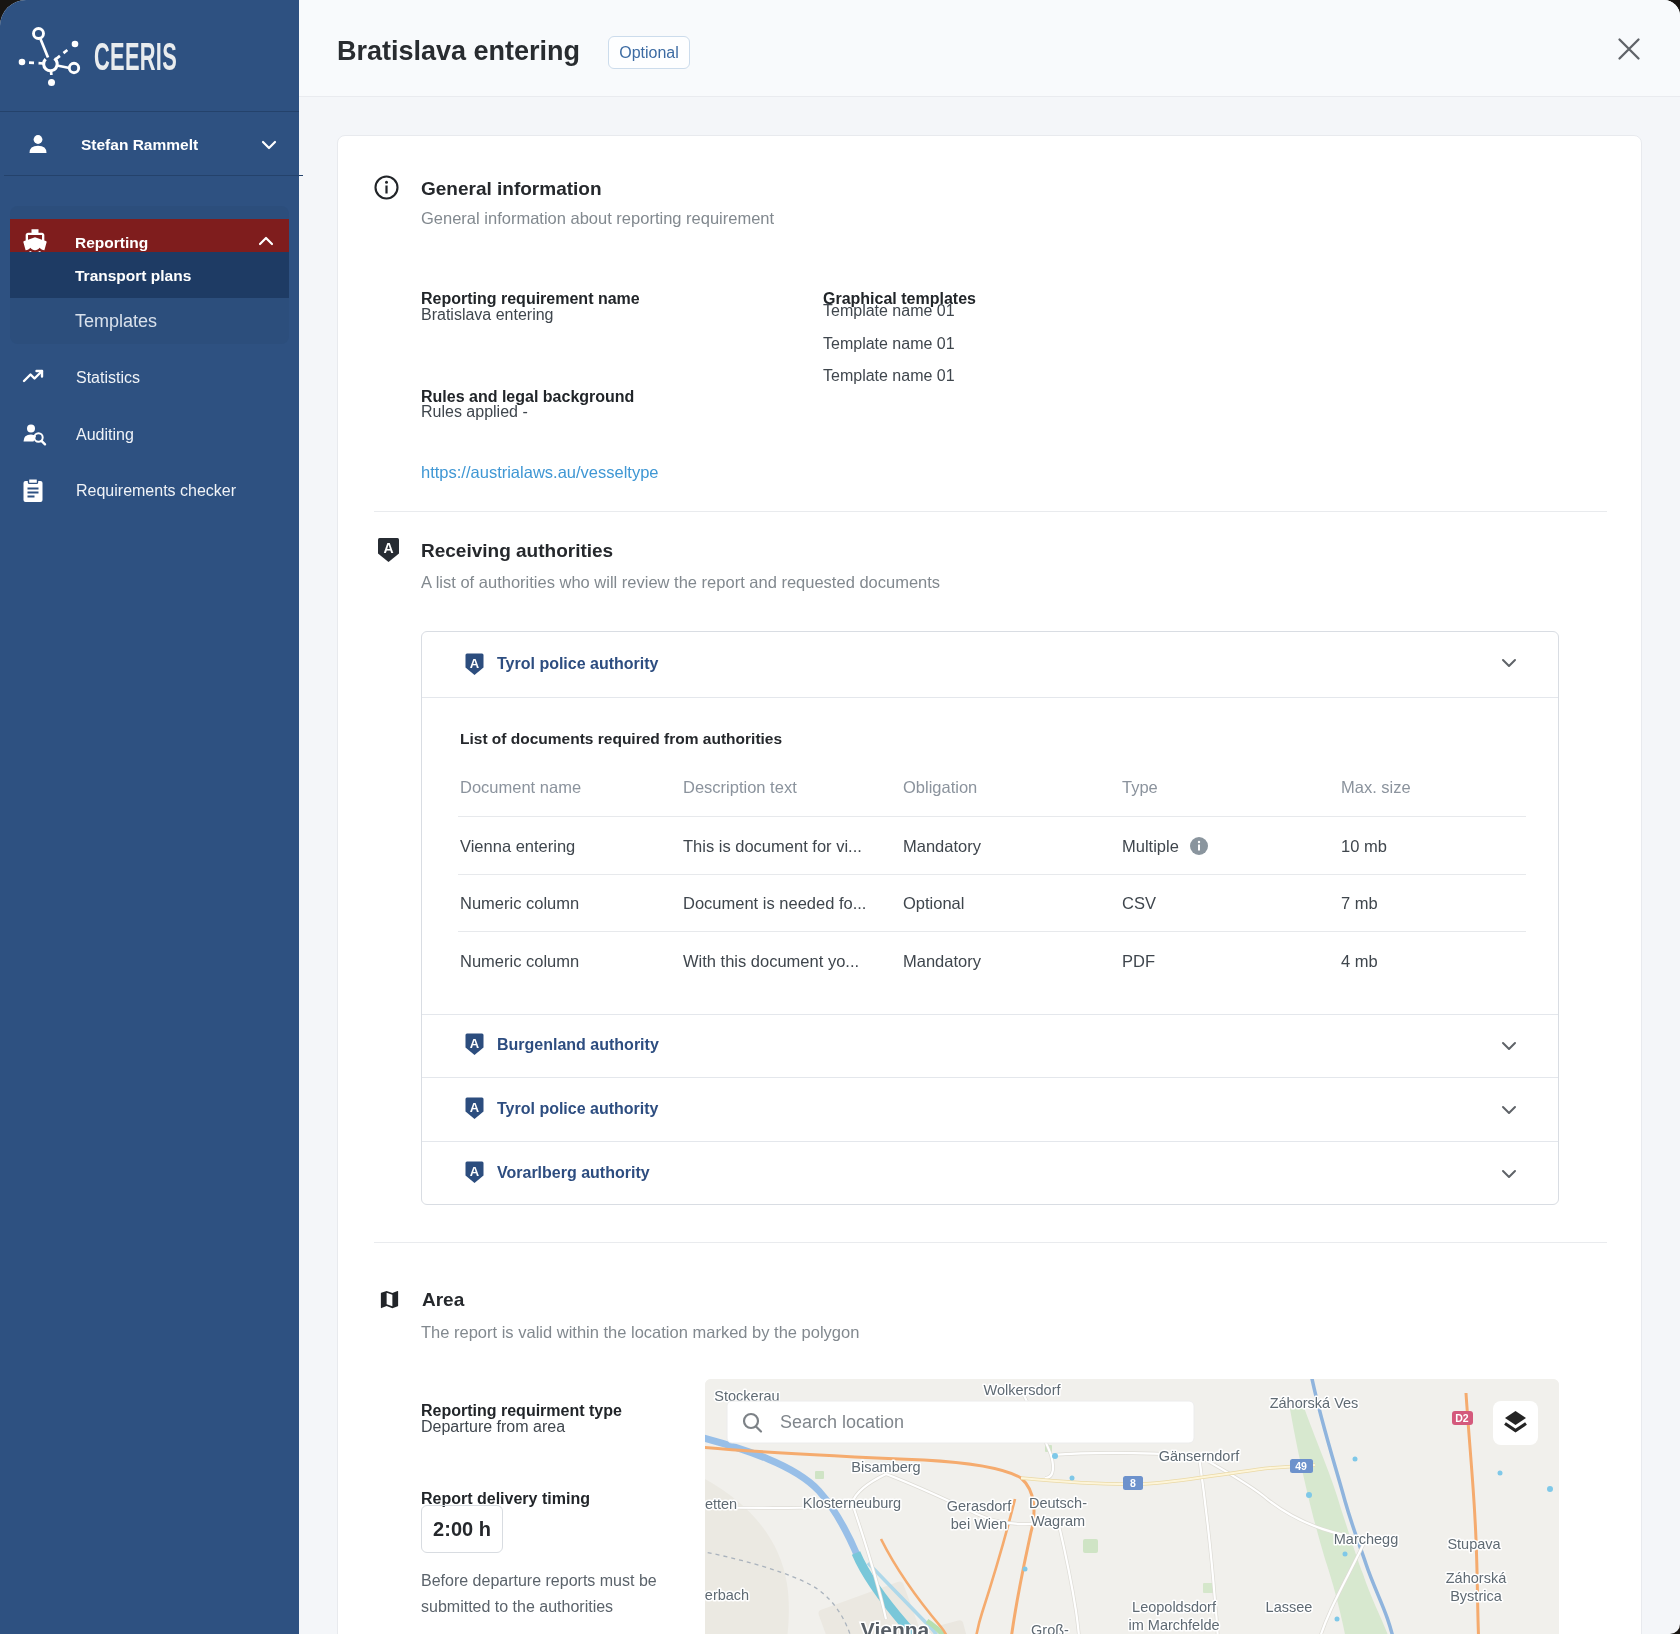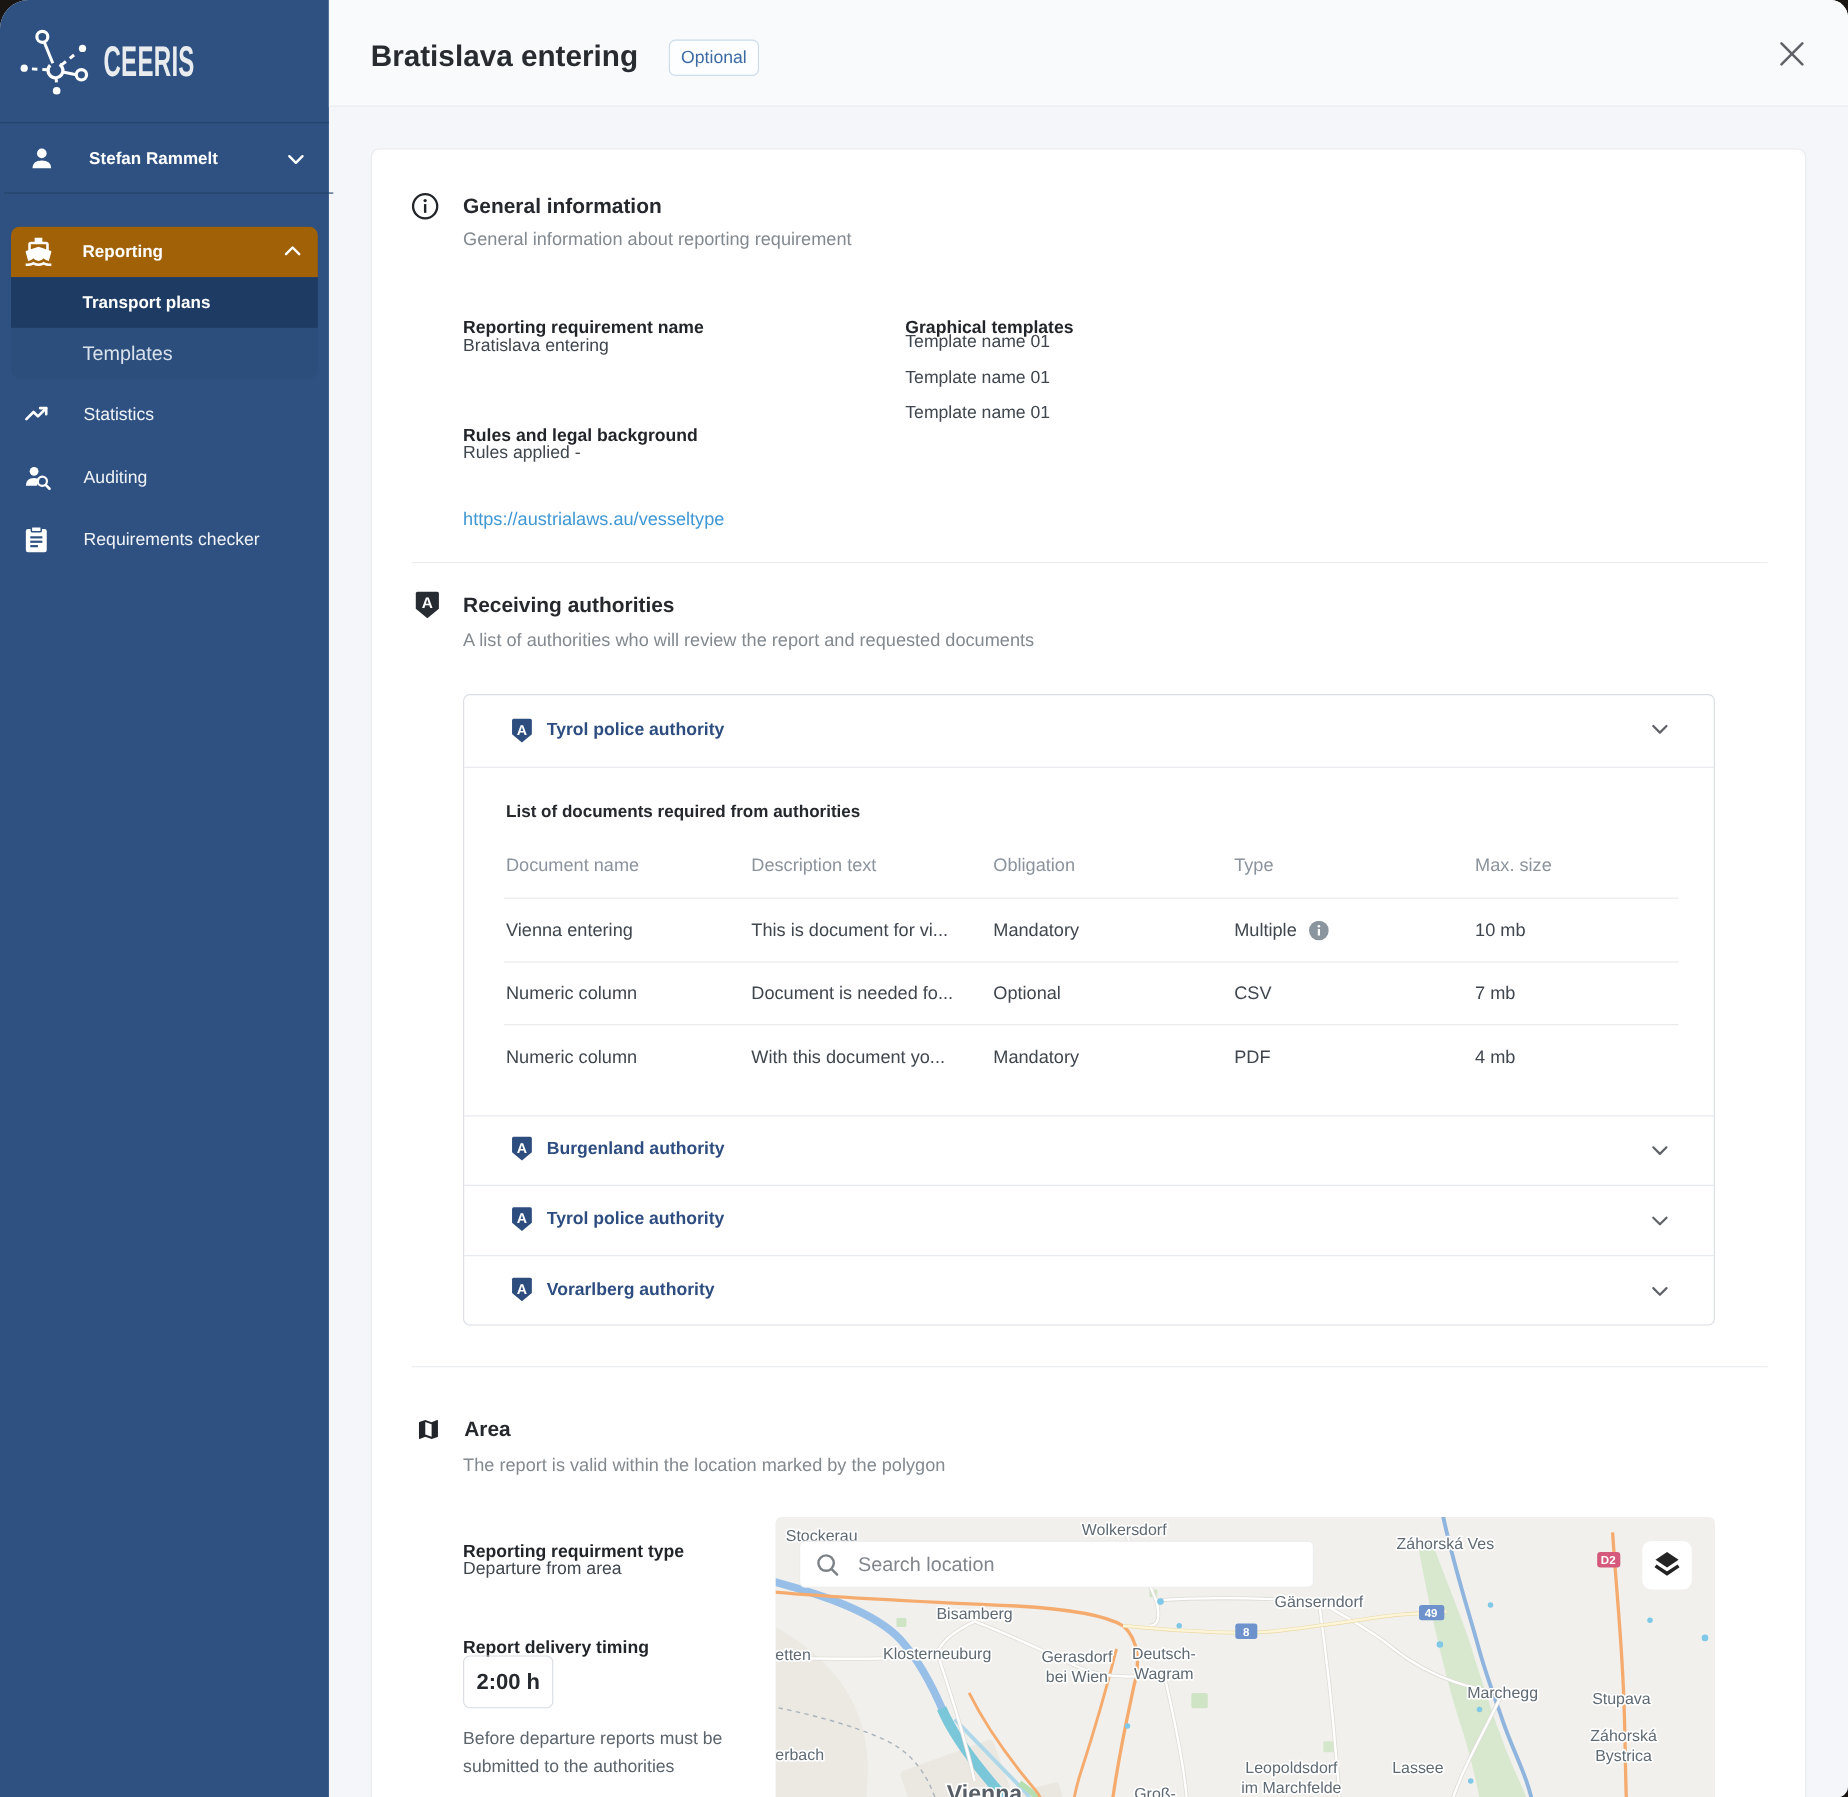--- a/index.html
+++ b/index.html
@@ -13,21 +13,21 @@
   .logo svg { position:absolute; left:17px; top:25px; }
   .logo .word { position:absolute; left:94px; top:37px; font-size:39px; font-weight:bold; color:#e9ecee;
                 transform:scaleX(0.56); transform-origin:left center; letter-spacing:0.5px; line-height:1; }
   .user { position:absolute; left:4px; top:113px; width:299px; height:63px; border-bottom:1px solid #24426b; }
   .user .name { position:absolute; left:77px; top:23px; font-size:15.5px; font-weight:bold; color:#fff; }
   .user svg.person { position:absolute; left:23px; top:20px; }
   .user svg.chev { position:absolute; left:257px; top:27px; }
   .navgroup { position:absolute; left:10px; top:206px; width:279px; height:138px; background:#2c4e7c; border-radius:8px; overflow:hidden; }
   .nrow { position:absolute; left:0; width:279px; height:46px; }
   .nrow .txt { position:absolute; left:65px; top:15px; font-size:15.5px; color:#fff; }
-  .r-reporting { top:0; background:#a16207; }
+  .r-reporting { top:13px; background:#7f1d1d; }
   .r-transport { top:46px; background:#1e3b64; }
   .r-templates { top:92px; }
   .r-reporting .txt, .r-transport .txt { font-weight:bold; }
   .r-templates .txt { color:#d9e1ec; font-size:18px; top:13px; }
   .sideitem { position:absolute; left:0; width:299px; height:46px; }
   .sideitem .txt { position:absolute; left:76px; top:15px; font-size:16px; color:#f0f3f7; }
   .s-stat { top:354px; }
   .s-aud  { top:411px; }
   .s-req  { top:467px; }
   .sideicon { position:absolute; left:22px; top:11px; }

